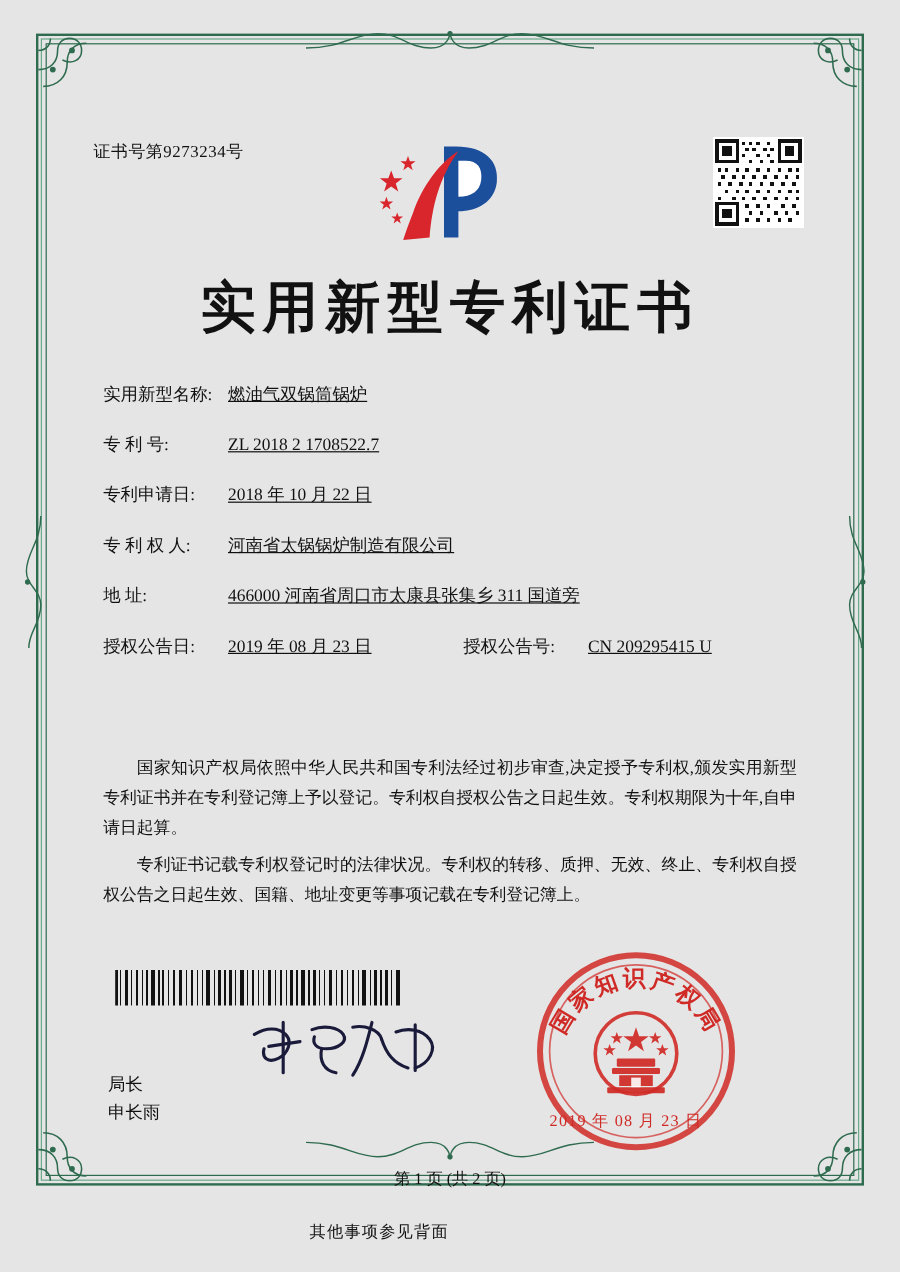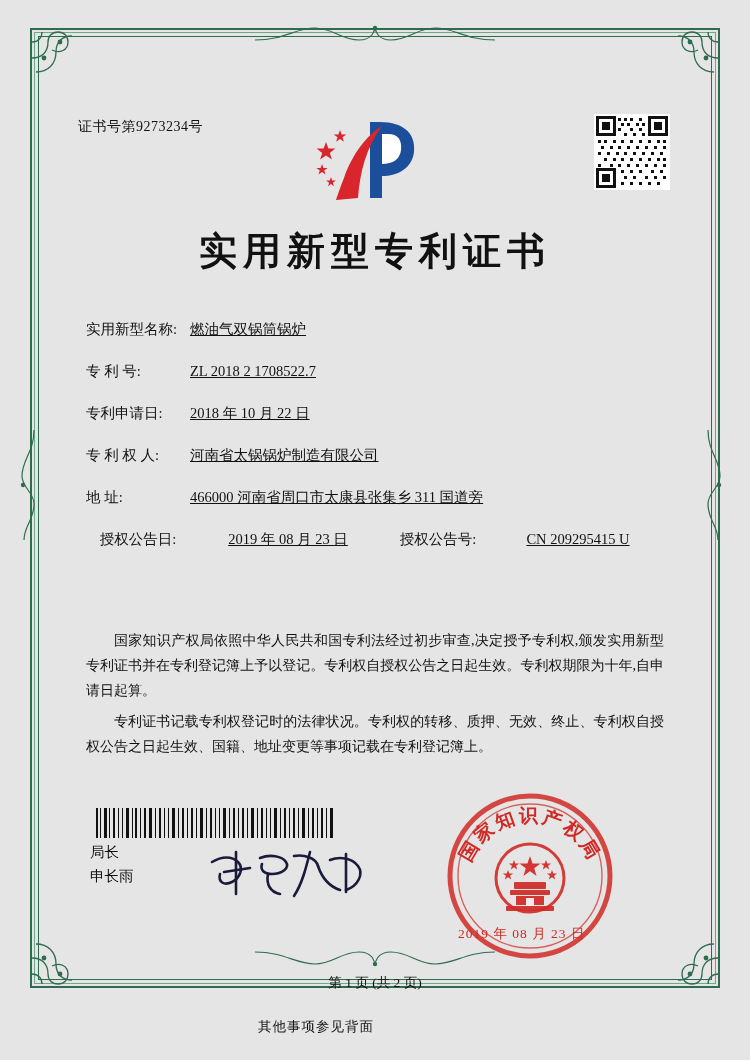--- a/index.html
+++ b/index.html
@@ -88,21 +88,21 @@
     position: absolute;
     left: 594px; top: 114px;
     width: 76px; height: 76px;
   }
 
   .title {
     position: absolute;
     left: 0; top: 226px;
     width: 750px;
     text-align: center;
-    font-size: 38px;
+    font-size: 46px;
     font-weight: bold;
     letter-spacing: 6px;
     color: #111;
     font-family: "DejaVu Sans", sans-serif;
   }
 
   
   .fields {
     position: absolute;
     left: 86px; top: 318px;
@@ -128,21 +128,20 @@
   .fvalue .second-line {
     display: block;
     margin-top: 4px;
   }
 
   .frow-split {
     display: flex;
     align-items: flex-start;
     margin-bottom: 16px;
     line-height: 22px;
-    text-align: center;
   }
   .split-left { width: 300px; flex: 0 0 300px; display: flex; }
   .split-right { flex: 1 1 auto; display: flex; }
   .split-left .flabel, .split-right .flabel { width: 104px; flex: 0 0 104px; }
 
   
   .paras {
     position: absolute;
     left: 86px; top: 628px;
     width: 578px;
@@ -174,21 +173,21 @@
     left: 458px; top: 925px;
     font-size: 13.5px;
     color: #d02a26;
     letter-spacing: 1px;
     font-family: "Liberation Serif", serif;
   }
 
   
   .sig-label {
     position: absolute;
-    left: 90px; top: 840px;
+    left: 90px; top: 892px;
     font-size: 14.5px;
     line-height: 24px;
     color: #111;
   }
   .sig-hand {
     position: absolute;
     left: 206px; top: 846px;
     width: 170px; height: 62px;
   }
 

